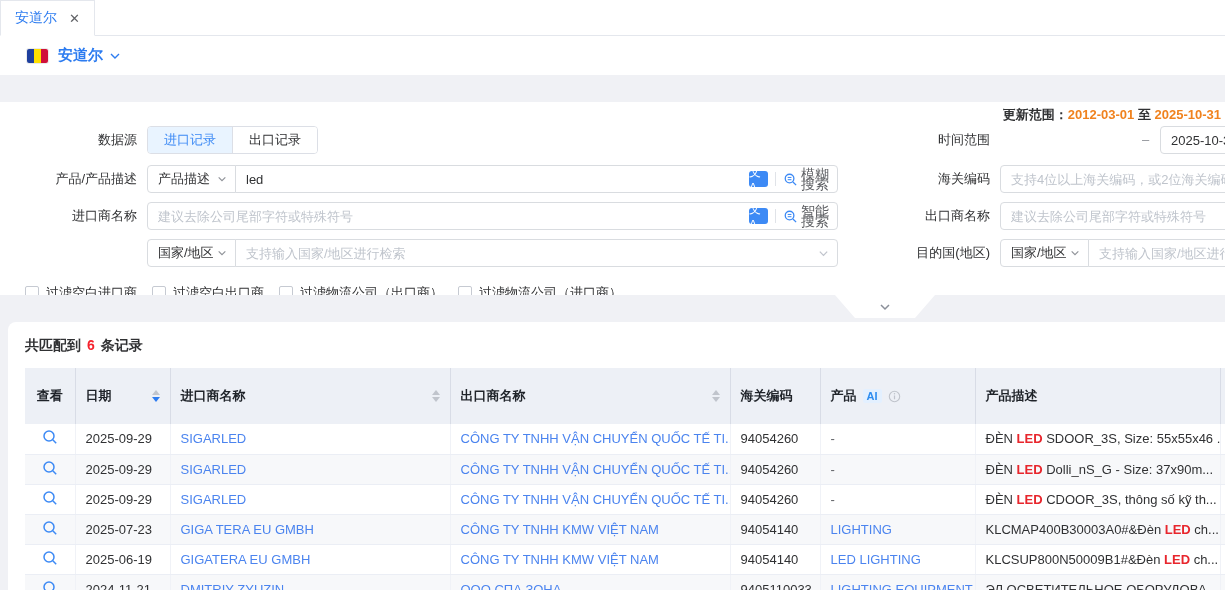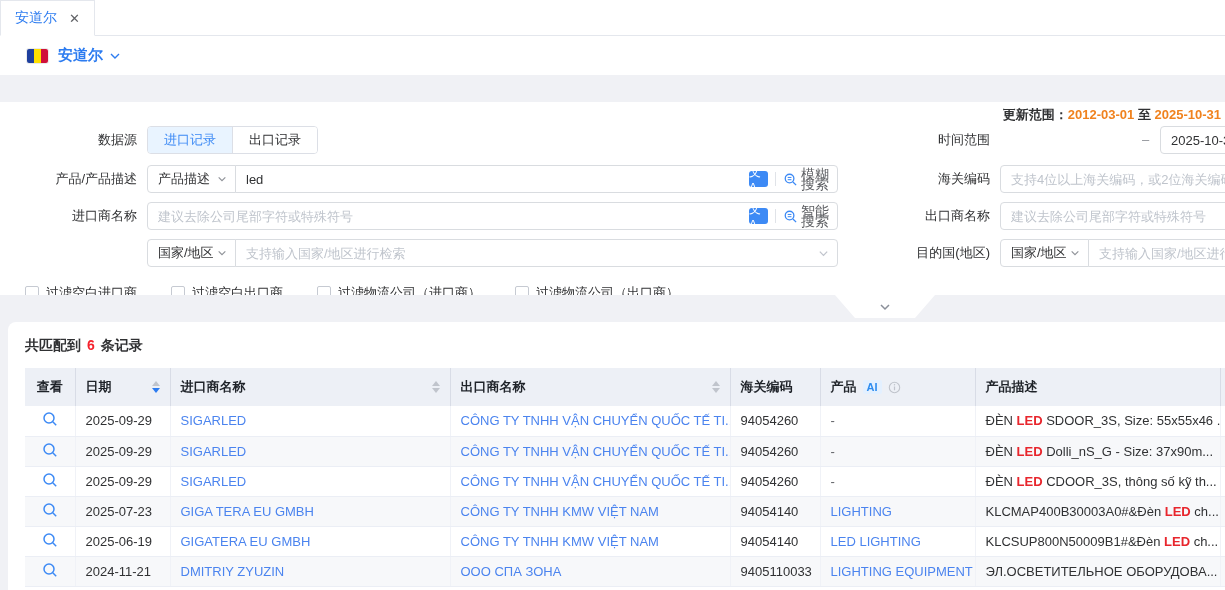--- a/index.html
+++ b/index.html
@@ -44,37 +44,37 @@
   .inp input { flex:1; min-width:0; border:none; outline:none; height:24px; padding-left:9px; font-size:13px;
     font-family:inherit; color:#303133; background:transparent; }
   .inp input::placeholder { color:#bfc4cc; }
   .inp-icons { display:flex; align-items:center; gap:7px; flex:0 0 auto; }
   .trans-icon { width:19px; height:16px; background:#3d8af5; border-radius:3px; color:#fff; font-size:12px;
     display:flex; align-items:center; justify-content:center; letter-spacing:0; cursor:pointer; }
   .vdiv { width:1px; height:14px; background:#e0e3e8; }
   .search-combo { display:flex; align-items:center; gap:3px; cursor:pointer; }
   .search-combo .stext { font-size:14px; line-height:10px; color:#606266; white-space:pre-line; }
 
-  .cb-row { position:absolute; top:182px; left:25px; display:flex; gap:34px; align-items:center; }
+  .cb-row { position:absolute; top:182px; left:25px; display:flex; gap:15px; align-items:center; }
   .cb { display:flex; align-items:center; gap:7px; cursor:pointer; }
   .cb .box { width:14px; height:14px; border:1px solid #c6cad2; border-radius:2px; background:#fff; }
   .cb .cb-label { color:#303133; }
 
   
   .band { position:absolute; top:295px; left:0; width:1225px; height:27px; background:#f0f1f5; }
   .notch { position:absolute; top:0; left:835px; width:100px; height:23px; background:#fff;
     clip-path:polygon(0 0,100% 0,80% 100%,20% 100%); display:flex; align-items:center; justify-content:center; cursor:pointer; }
 
   
   .panel { position:absolute; top:322px; left:8px; width:1225px; height:268px; background:#fff; border-radius:8px 8px 0 0; overflow:hidden; }
   .summary { padding:15px 0 0 17px; font-size:14px; font-weight:bold; color:#303133; }
   .summary .count { color:#f5222d; margin:0 6px; }
 
   table { border-collapse:collapse; table-layout:fixed; width:1395px; margin:13px 0 0 17px; }
-  th { height:38px; background:#edf0f6; font-size:13px; font-weight:bold; color:#1f2329; text-align:left;
+  th { height:56px; background:#edf0f6; font-size:13px; font-weight:bold; color:#1f2329; text-align:left;
     padding:4px 10px; border-right:1px solid #d8dce6; }
   th.center { text-align:center; }
   .th-flex { display:flex; align-items:center; justify-content:space-between; }
   .th-flex2 { display:flex; align-items:center; gap:6px; }
   td { height:30px; padding:0 10px; font-size:13px; color:#303133; border-bottom:1px solid #ebeef5;
     border-right:1px solid #f0f2f7; white-space:nowrap; overflow:hidden; }
   tr.stripe td { background:#f7f8fa; }
   td.center { text-align:center; }
   .link { color:#4b84ef; cursor:pointer; }
   .hl-red { color:#e8262d; font-weight:bold; }
@@ -215,25 +215,25 @@
         <label class="cb">
           <span class="box"></span>
           <span class="cb-label">过滤空白进口商</span>
         </label>
         <label class="cb">
           <span class="box"></span>
           <span class="cb-label">过滤空白出口商</span>
         </label>
         <label class="cb">
           <span class="box"></span>
-          <span class="cb-label">过滤物流公司（进口商）</span>
+          <span class="cb-label">过滤物流公司（出口商）</span>
         </label>
         <label class="cb">
           <span class="box"></span>
-          <span class="cb-label">过滤物流公司（出口商）</span>
+          <span class="cb-label">过滤物流公司（进口商）</span>
         </label>
       </div>
   </div>
 
   <div class="band">
     <div class="notch">
       <svg width="14" height="14" viewBox="0 0 14 14">
           <polyline points="3,5 7,9 11,5" fill="none" stroke="#8a8f99" stroke-width="1.5"></polyline>
         </svg>
     </div>

